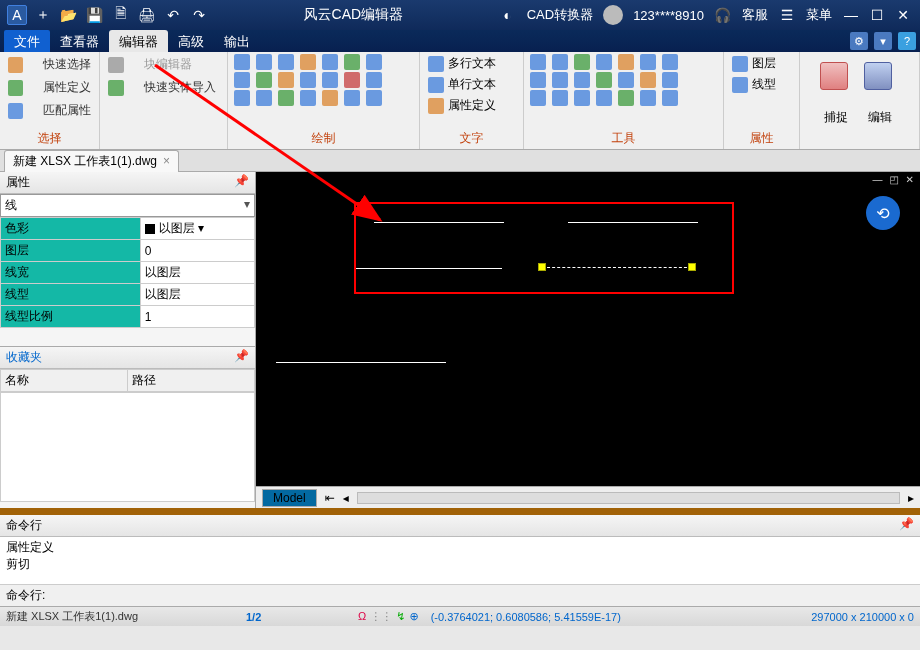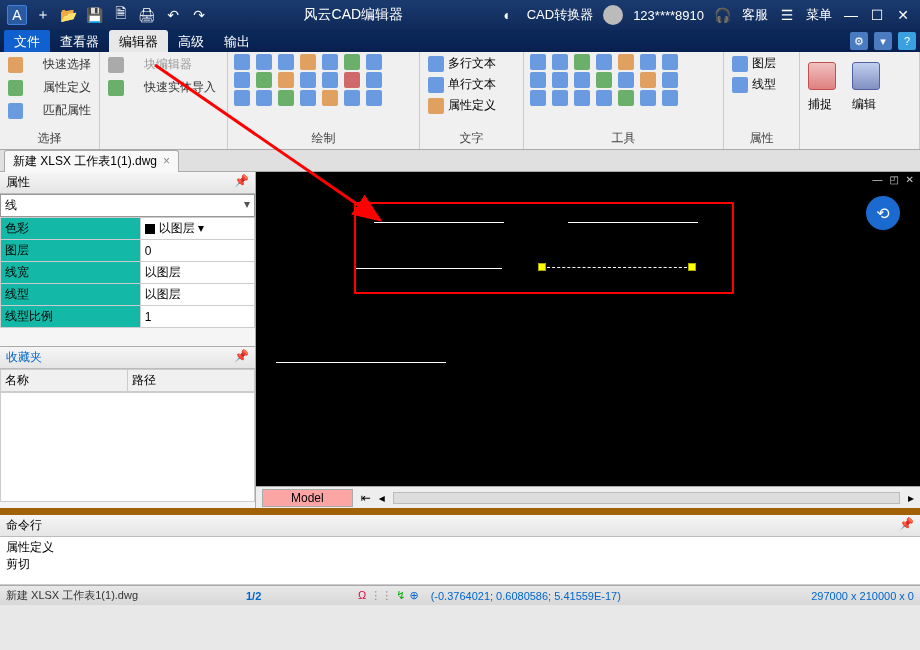--- a/index.html
+++ b/index.html
@@ -18,30 +18,30 @@
   .menubar .tab { color:#fff; padding: 3px 10px; font-size: 13px; cursor:pointer; }
   .menubar .tab.file { background:#1060d0; border-radius:2px 2px 0 0; }
   .menubar .tab.active { background:#e8e8e8; color:#000; border-radius:3px 3px 0 0; }
   .menubar .right { position:absolute; right:4px; top:2px; display:flex; gap:6px;}
   .menubar .right span{ width:18px;height:18px; background:#4a7ac0; border-radius:2px; display:inline-flex;align-items:center;justify-content:center;color:#fff;font-size:11px;}
 
   
   .ribbon { height: 98px; background:#f0f0f0; border-bottom:1px solid #aaa; display:flex; position:relative;}
   .rgroup { border-right:1px solid #ccc; padding:2px 6px 0 6px; display:flex; flex-direction:column; height:100%; }
   .rgroup .body { flex:1; display:flex; flex-direction:column; gap:2px;}
-  .rgroup .title { text-align:center; font-size:12px; color:#404040; padding:2px 0;}
+  .rgroup .title { text-align:center; font-size:12px; color:#c2410c; padding:2px 0;}
   .rbtn { display:flex; align-items:center; gap:20px; padding:2px 2px; color:#333; white-space:nowrap; cursor:pointer;}
   .rbtn.dis { color:#999;}
   .ricon { width:16px; height:16px; display:inline-block; background:#6a9ae0; border-radius:2px;}
   .ricon.g{background:#6ab06a;} .ricon.o{background:#e0a060;} .ricon.r{background:#d06a6a;} .ricon.gr{background:#aaa;}
   .icon-grid { display:flex; flex-direction:column; gap:4px;}
   .icon-row { display:flex; gap:6px;}
   .icon-row .ricon{cursor:pointer;}
   .textbtn { display:flex; align-items:center; gap:4px; padding:1px 2px; cursor:pointer;}
-  .bigbtn { width:44px; display:flex; flex-direction:column; align-items:flex-start; justify-content:center; gap:6px; cursor:pointer; padding:4px 2px;}
+  .bigbtn { width:44px; display:flex; flex-direction:column; align-items:flex-end; justify-content:center; gap:19px; cursor:pointer; padding:4px 2px;}
   .bigbtn .bigicon{ width:28px;height:28px; border-radius:3px;}
   .snap{ background:linear-gradient(#f0c0c0,#e08080); border:1px solid #c05050;}
   .edit{ background:linear-gradient(#c0d0f0,#8090c0); border:1px solid #5060a0;}
 
   
   .arrow { position:absolute; left:150px; top:8px; width:260px; height:180px; pointer-events:none; z-index:50;}
 
   
   .doctabs { height:22px; background:#e0e0e0; border-bottom:1px solid #aaa; display:flex; align-items:center; padding-left:4px;}
   .doctab { background:#f8f8f8; border:1px solid #aaa; border-bottom:none; padding:2px 8px; font-size:12px; border-radius:3px 3px 0 0; display:flex; align-items:center; gap:6px; cursor:pointer;}
@@ -67,21 +67,21 @@
   .canvaswrap { flex:1; display:flex; flex-direction:column;}
   .canvas { flex:1; background:#000; position:relative;}
   .redbox { position:absolute; border:2px solid #f00; }
   .whiteln { position:absolute; height:1px; background:#fff;}
   .dashln { position:absolute; height:0; border-top:1px dashed #fff;}
   .handle { position:absolute; width:8px; height:8px; background:#ff0; border:1px solid #aa0;}
   .cornericon{ position:absolute; width:34px;height:34px; border-radius:50%; background:#1a6ad0; top:24px; right:20px; display:flex;align-items:center;justify-content:center;color:#fff;font-size:16px;}
   .minicons{position:absolute; top:2px; right:4px; color:#ccc; font-size:10px; letter-spacing:2px;}
 
   .modeltabs{ height:22px; background:#eee; border-top:1px solid #aaa; display:flex; align-items:center; padding:0 6px; gap:8px;}
-  .modeltabs .mtab{ background:#fca5a5; border:1px solid #aaa; padding:1px 28px; font-size:12px; cursor:pointer;}
+  .modeltabs .mtab{ background:#0369a1; border:1px solid #aaa; padding:1px 10px; font-size:12px; cursor:pointer;}
   .modeltabs .scroll{ flex:1; height:12px; background:#ddd; border:1px solid #bbb;}
 
   
   .cmdpanel { border-top:7px solid #a16207;}
   .cmdlog { background:#fff; height:48px; padding:2px 6px; font-size:12px; overflow:auto; border-bottom:1px solid #ccc;}
   .cmdline { background:#f0f0f0; padding:2px 6px; font-size:12px;}
 
   
   .status { height:20px; background:linear-gradient(#e8e8e8,#d8d8d8); border-top:1px solid #aaa; display:flex; align-items:center; font-size:11px; color:#333; padding:0 6px; gap:10px;}
   .status .file{ width:230px;}
@@ -355,20 +355,21 @@
     </div>
   </div>
 </div>
 
 <div class="cmdpanel">
   <div class="panelhdr"><span>命令行</span><span class="pin">📌</span></div>
   <div class="cmdlog">
     <div>属性定义</div>
     <div>剪切</div>
   </div>
+  <div class="cmdline">命令行:</div>
 </div>
 
 <div class="status">
   <span class="file">新建 XLSX 工作表1(1).dwg</span>
   <span class="pages">1/2</span>
   <span class="toggles"><span style="color:#d04">Ω</span><span>⋮⋮</span><span style="color:#0a0">↯</span><span style="color:#06c">⊕</span></span>
   <span class="coords">(-0.3764021; 0.6080586; 5.41559E-17)</span>
   <span class="spacer2"></span>
   <span class="dims">297000 x 210000 x 0</span>
 </div>

